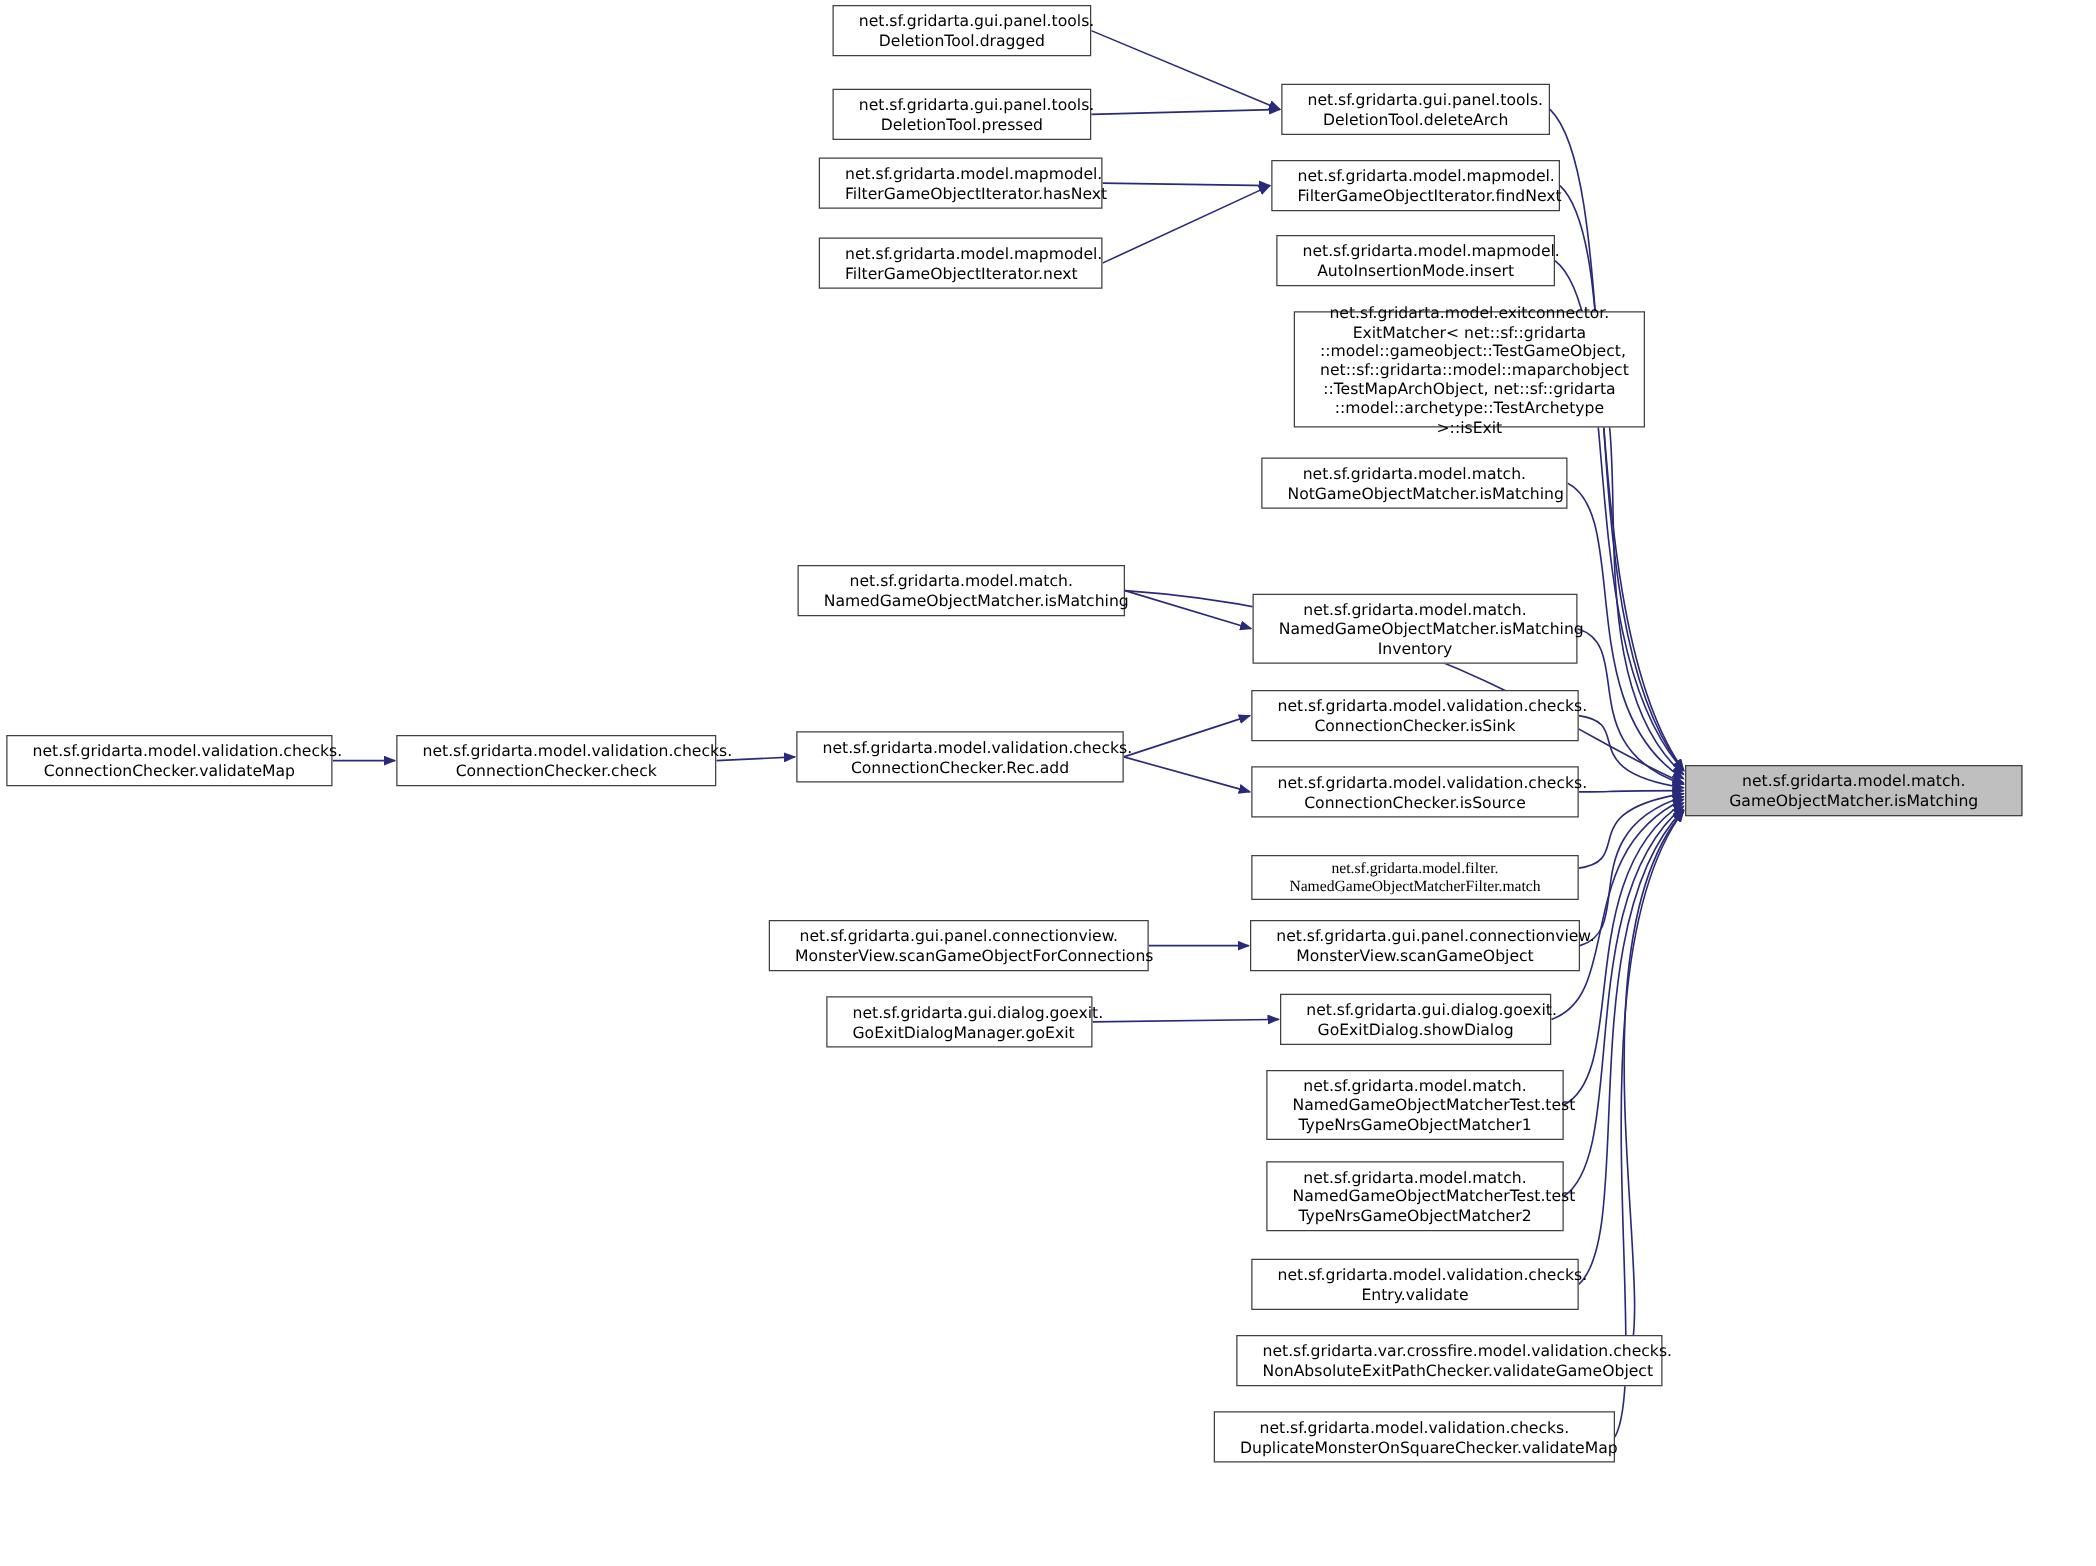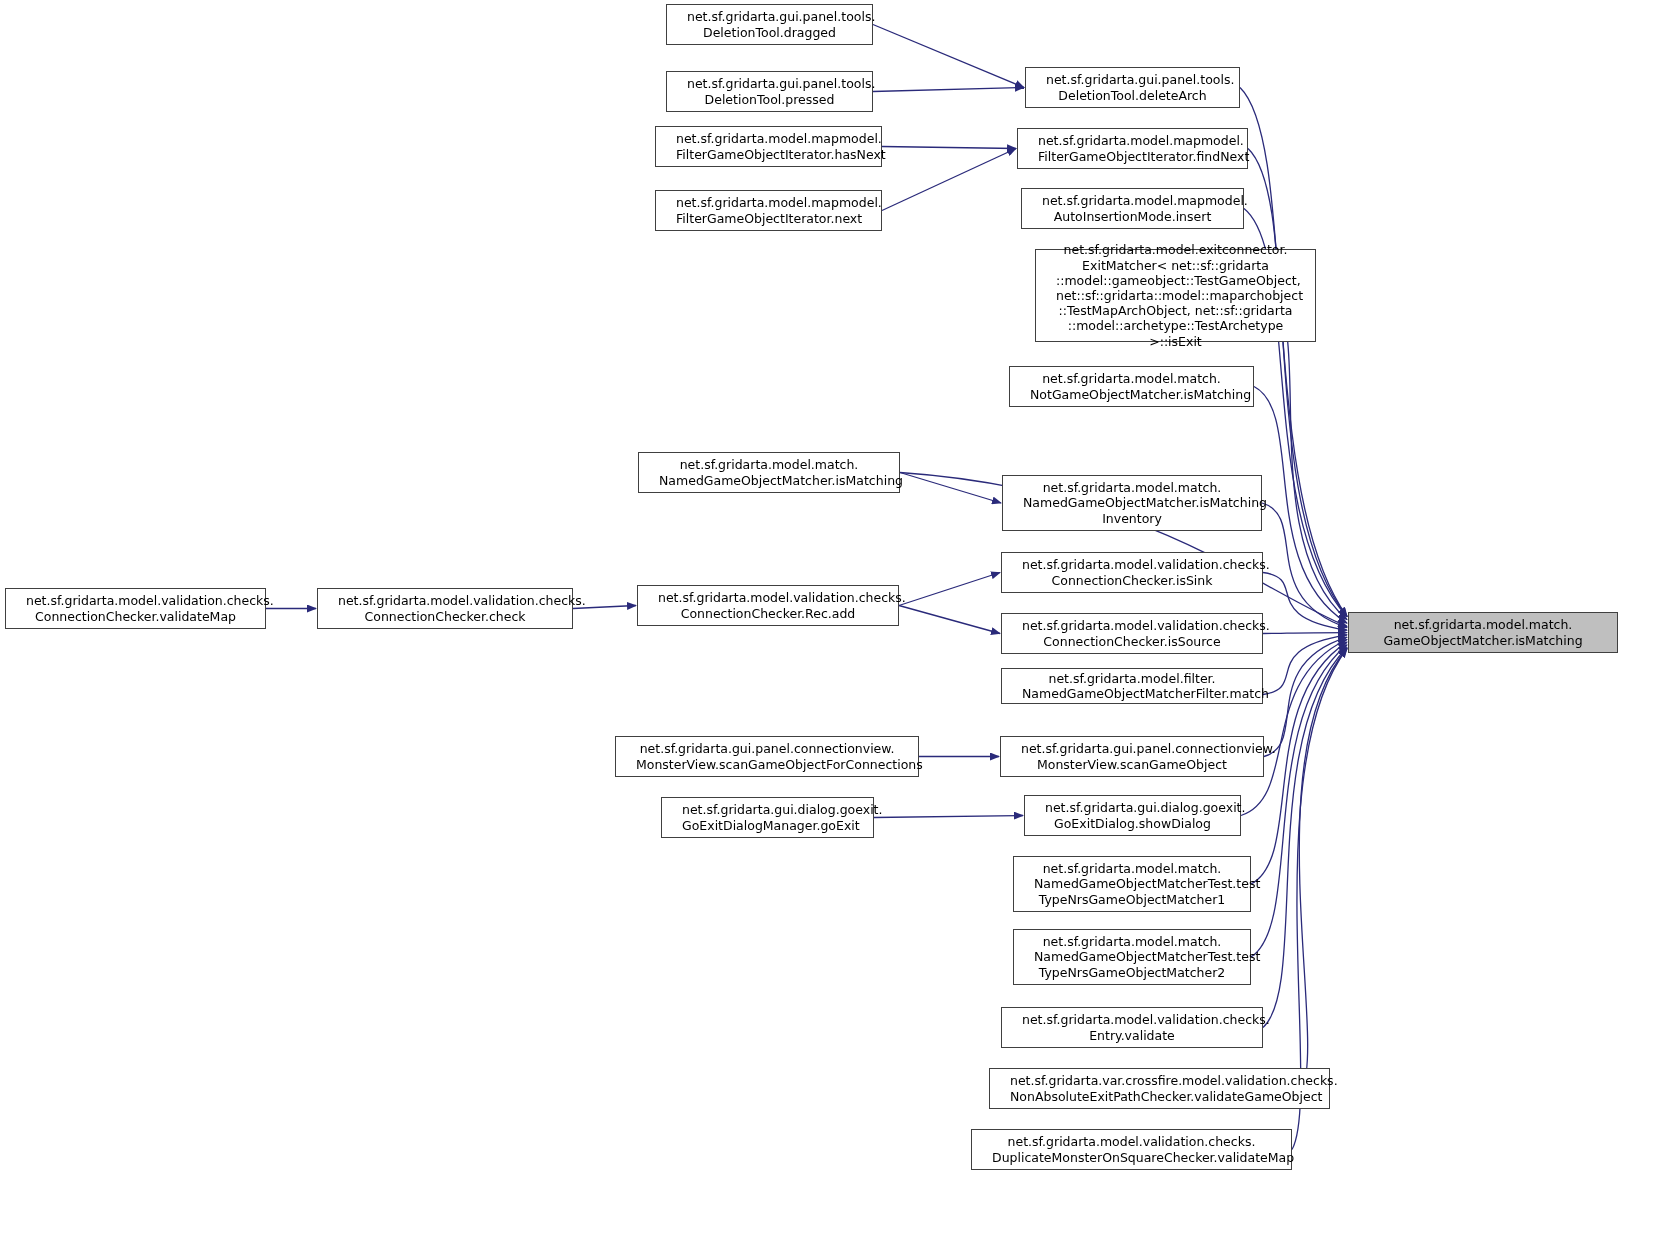--- a/index.html
+++ b/index.html
@@ -76,21 +76,21 @@
 NotGameObjectMatcher.isMatching</span></div>
       <div class="node" style="left: 638px; top: 452px; width: 262px; height: 41px;"><span class="txt">net.sf.gridarta.model.match.
 NamedGameObjectMatcher.isMatching</span></div>
       <div class="node" style="left: 1002px; top: 475px; width: 260px; height: 56px;"><span class="txt">net.sf.gridarta.model.match.
 NamedGameObjectMatcher.isMatching
 Inventory</span></div>
       <div class="node" style="left: 1001px; top: 552px; width: 262px; height: 41px;"><span class="txt">net.sf.gridarta.model.validation.checks.
 ConnectionChecker.isSink</span></div>
       <div class="node" style="left: 1001px; top: 613px; width: 262px; height: 41px;"><span class="txt">net.sf.gridarta.model.validation.checks.
 ConnectionChecker.isSource</span></div>
-      <div class="node" style="left: 1001px; top: 668px; width: 262px; height: 36px;"><span class="txt">net.sf.gridarta.model.filter.
+      <div class="node" style="left: 1001px; top: 684px; width: 262px; height: 36px; font-family: Liberation Serif, serif;"><span class="txt">net.sf.gridarta.model.filter.
 NamedGameObjectMatcherFilter.match</span></div>
       <div class="node" style="left: 5px; top: 588px; width: 261px; height: 41px;"><span class="txt">net.sf.gridarta.model.validation.checks.
 ConnectionChecker.validateMap</span></div>
       <div class="node" style="left: 317px; top: 588px; width: 256px; height: 41px;"><span class="txt">net.sf.gridarta.model.validation.checks.
 ConnectionChecker.check</span></div>
       <div class="node" style="left: 637px; top: 585px; width: 262px; height: 41px;"><span class="txt">net.sf.gridarta.model.validation.checks.
 ConnectionChecker.Rec.add</span></div>
       <div class="node" style="left: 615px; top: 736px; width: 304px; height: 41px;"><span class="txt">net.sf.gridarta.gui.panel.connectionview.
 MonsterView.scanGameObjectForConnections</span></div>
       <div class="node" style="left: 1000px; top: 736px; width: 264px; height: 41px;"><span class="txt">net.sf.gridarta.gui.panel.connectionview.

